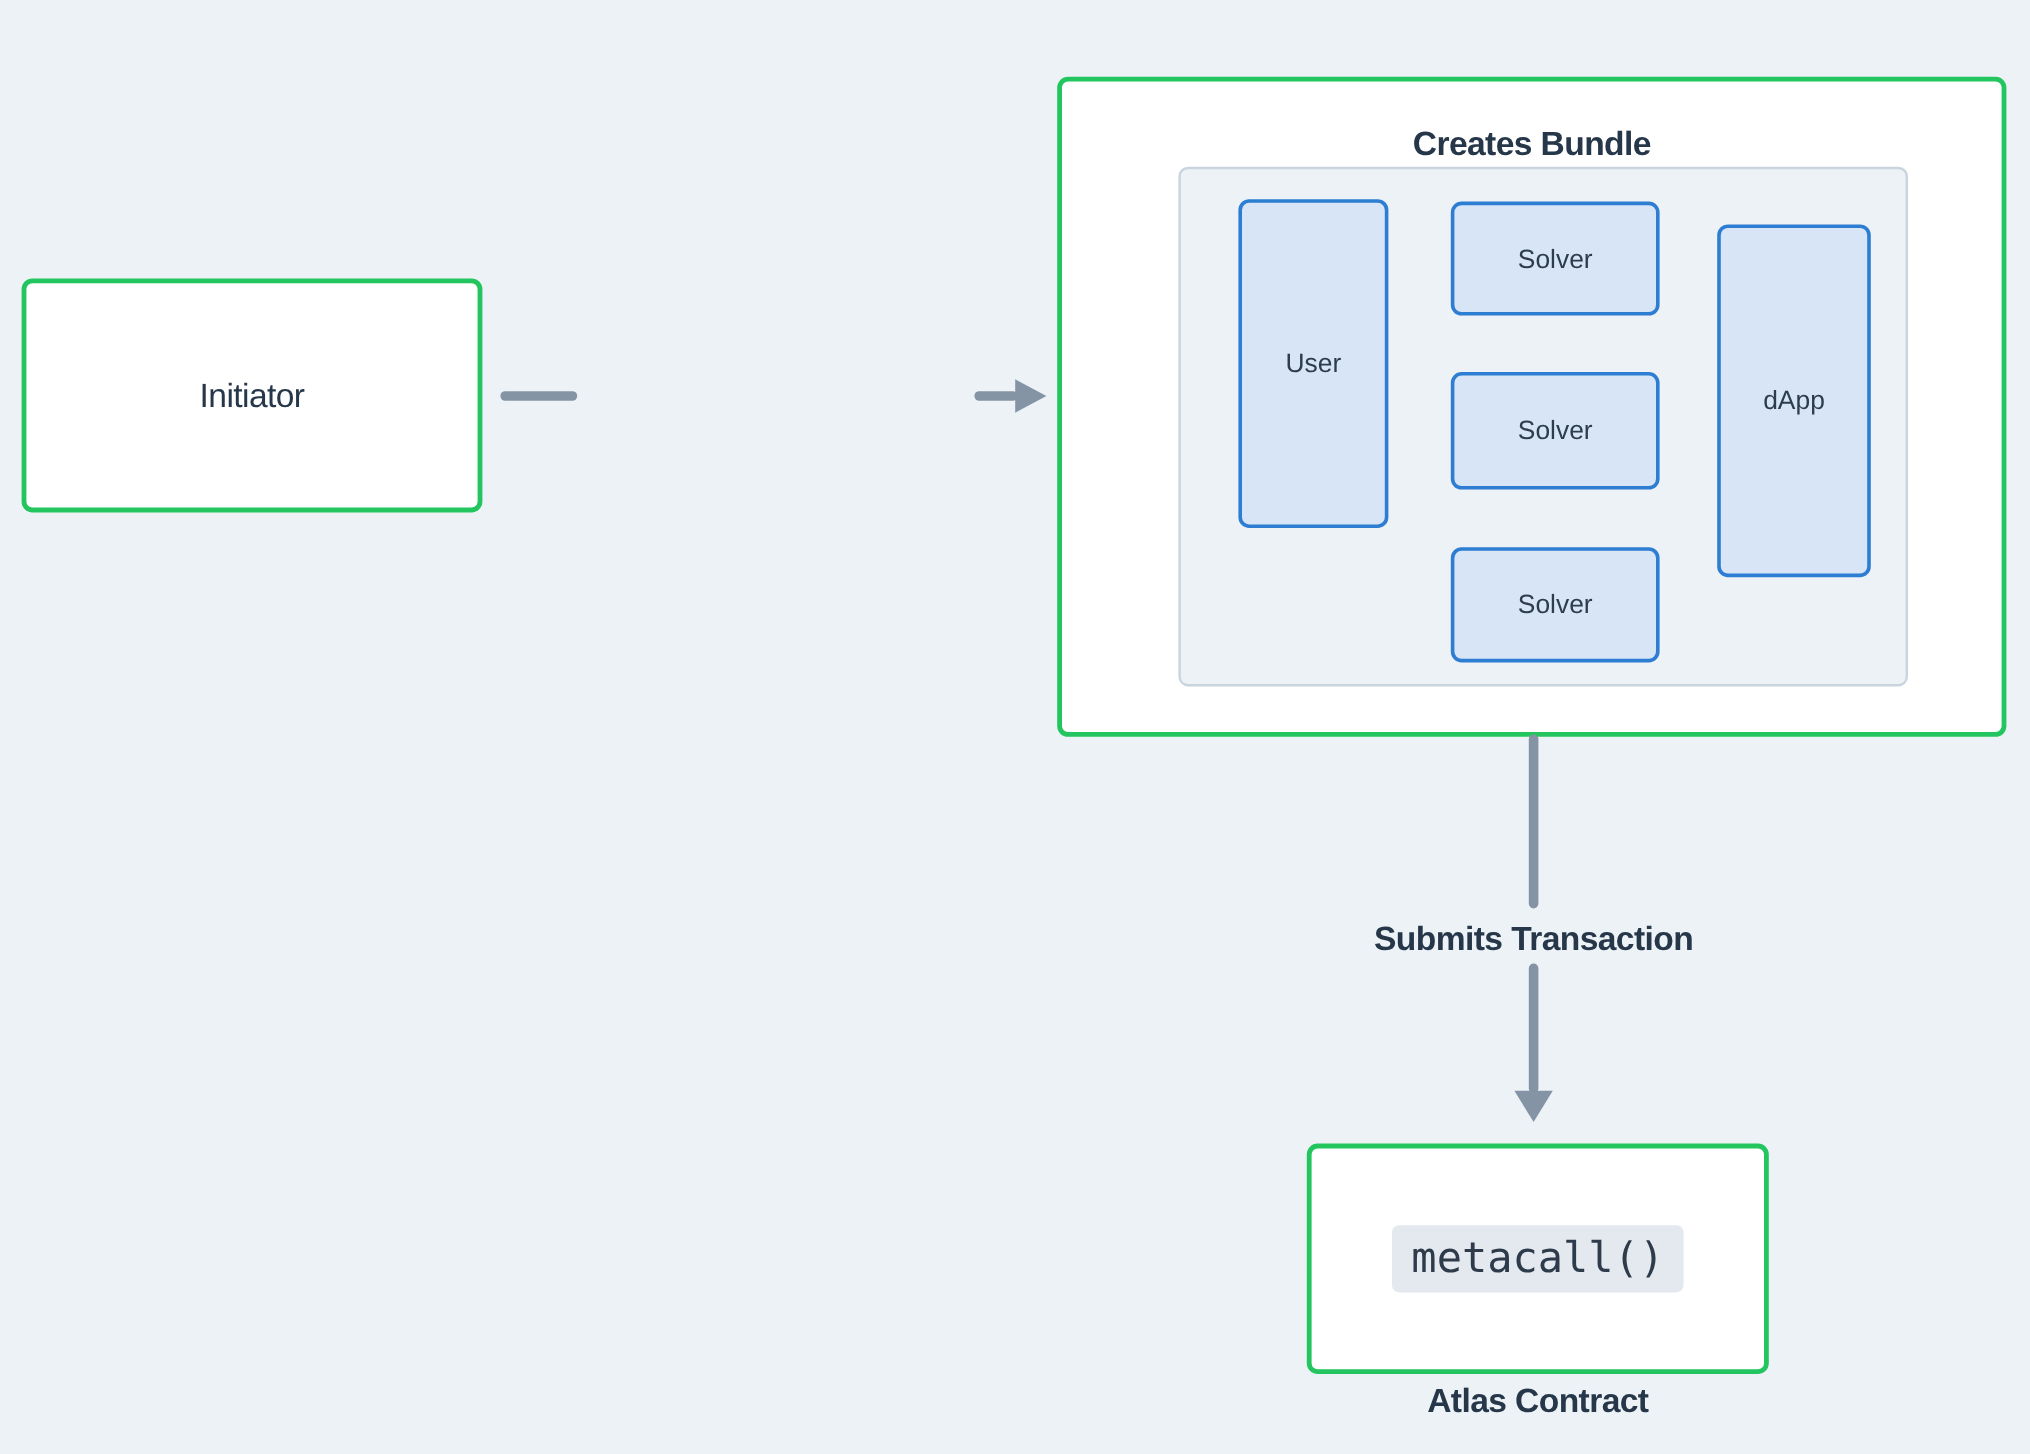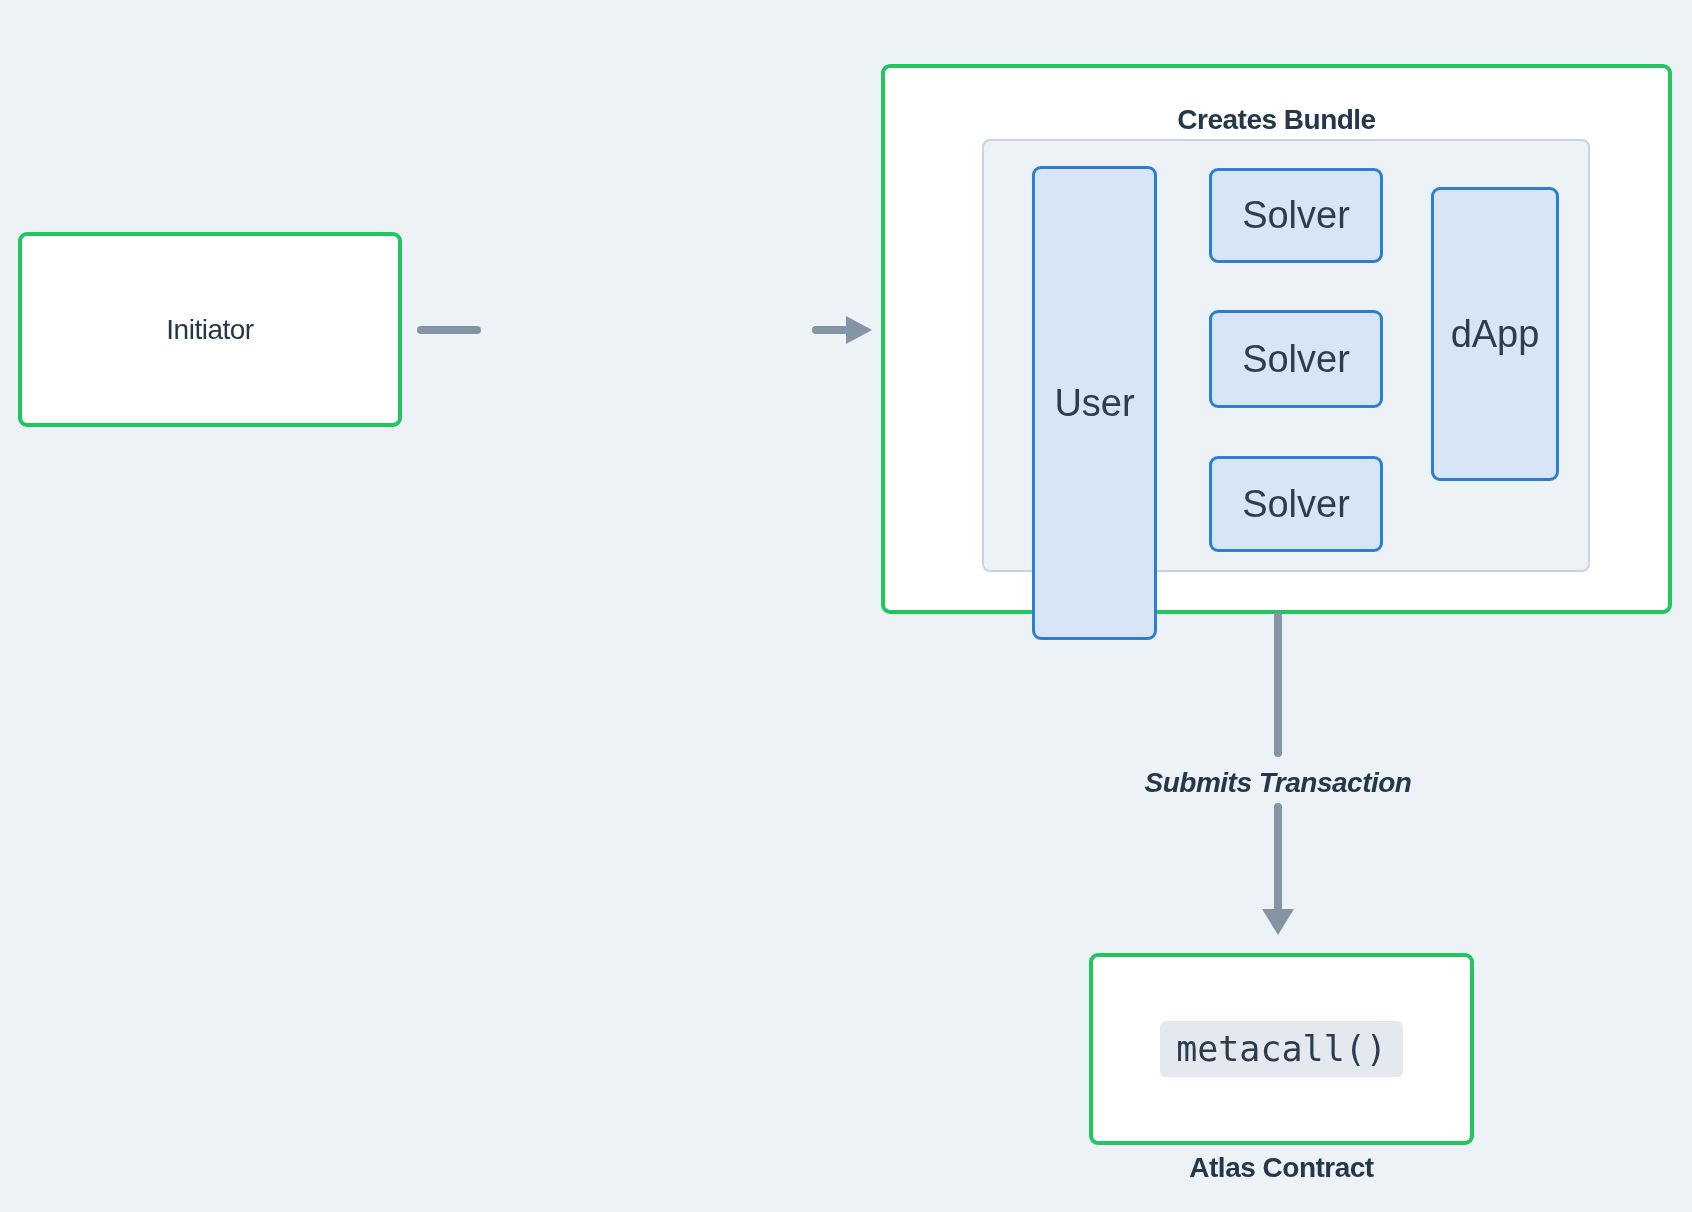--- a/index.html
+++ b/index.html
@@ -32,21 +32,21 @@
   }
   .blue-box {
     position: absolute;
     background: #d7e5f6;
     border: 3px solid #2d7dd2;
     border-radius: 9px;
     box-sizing: border-box;
     display: flex;
     align-items: center;
     justify-content: center;
-    font-size: 38px;
+    font-size: 22px;
     font-weight: 400;
     color: #2e3d4e;
   }
   .heading {
     position: absolute;
     font-weight: bold;
     font-size: 28px;
     line-height: 36px;
     color: #26374a;
     text-align: center;
@@ -94,28 +94,28 @@
   .op-label      { left: 448px; top: 312px; width: 392px; }
   .op-line-right { left: 812px; top: 326px; width: 36px; }
   .op-arrowhead  { left: 846px; top: 316px; }
 
   .bundler-title { left: 881px; top: 22px; width: 791px; }
   .bundler-box   { left: 881px; top: 64px; width: 791px; height: 550px; }
 
   .creates-bundle-title { left: 0; top: 34px; width: 100%; }
   .bundle-inner { left: 97px; top: 71px; width: 608px; height: 433px; }
 
-  .user-box   { left: 48px;  top: 25px;  width: 125px; height: 474px; }
+  .user-box   { left: 48px;  top: 25px;  width: 125px; height: 274px; }
   .solver-1   { left: 225px; top: 27px;  width: 174px; height: 95px; }
   .solver-2   { left: 225px; top: 169px; width: 174px; height: 98px; }
   .solver-3   { left: 225px; top: 315px; width: 174px; height: 96px; }
   .dapp-box   { left: 447px; top: 25px;  width: 128px; height: 294px; margin-top: 21px; }
 
   .tx-line-top    { left: 1274px; top: 612px; height: 145px; }
-  .tx-label       { left: 1078px; top: 765px; width: 400px; font-style: italic; }
+  .tx-label       { left: 1078px; top: 765px; width: 400px; }
   .tx-line-bottom { left: 1274px; top: 803px; height: 108px; }
   .tx-arrowhead   { left: 1262px; top: 909px; }
 
   .atlas-box   { left: 1089px; top: 953px; width: 385px; height: 192px; }
   .atlas-code {
     background: #e4e9f0;
     border-radius: 6px;
     padding: 8px 16px;
     font-family: "DejaVu Sans Mono", "Liberation Mono", monospace;
     font-size: 35px;

